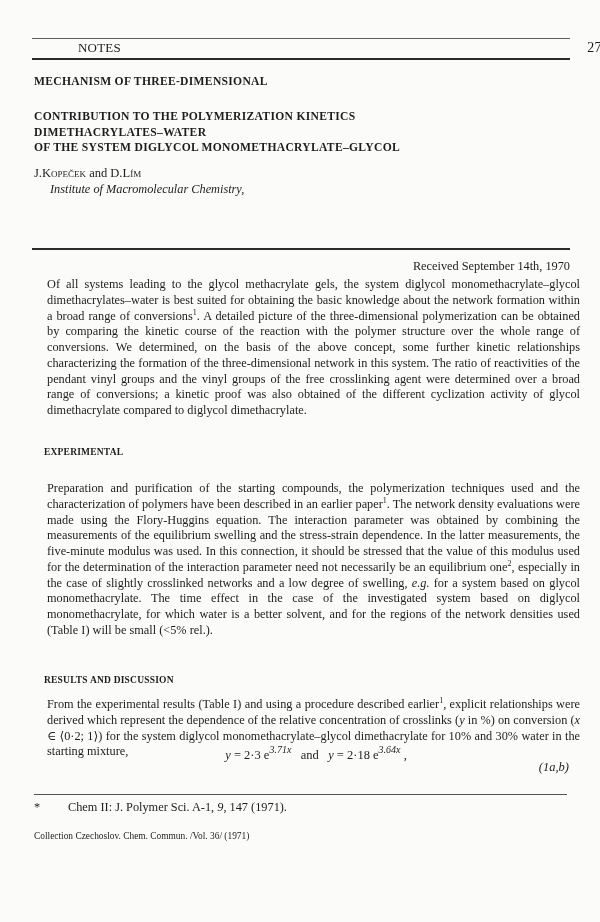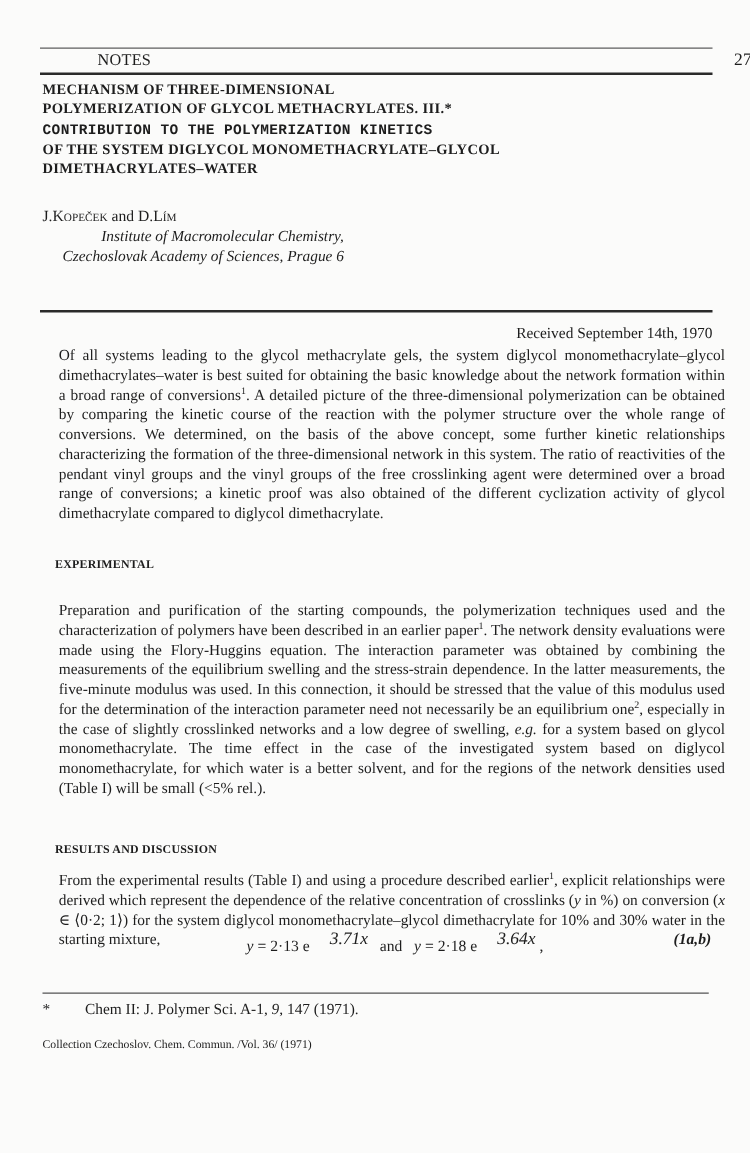--- a/index.html
+++ b/index.html
@@ -11,97 +11,95 @@
       position: relative;
     }
     .rule { position: absolute; left: 32px; width: 538px; background: #2a2a2a; }
     .running-head {
       position: absolute; top: 40px; left: 32px; width: 538px;
       display: flex; justify-content: space-between; align-items: baseline;
       font-size: 13px; letter-spacing: 0.2px; margin-left: 46px;
     }
     .running-head .num { font-weight: normal; font-size: 14px; }
     .title-block {
-      position: absolute; left: 34px; top: 64px; width: 520px;
+      position: absolute; left: 34px; top: 74px; width: 520px;
       font-weight: bold; font-size: 11.6px; line-height: 15.3px; letter-spacing: 0.3px;
       text-transform: uppercase;
     }
     .title-block p { margin: 0; }
-    .title-block .t2 { margin-top: 2px; font-family: Liberation Mono, monospace; }
+    .title-block .t2 { margin-top: 20px; }
     .authors { position: absolute; left: 34px; top: 166px; font-size: 12.5px; }
     .authors .sc { font-variant: small-caps; }
     .affil {
       position: absolute; left: 50px; top: 181px; font-style: italic;
       font-size: 12.3px; line-height: 16px; text-align: right;
     }
     .received { position: absolute; right: 30px; top: 215px; font-size: 12.3px; margin-top: 44px; }
     .body-text {
       position: absolute; left: 34px; width: 533px; font-size: 12.3px;
       line-height: 15.75px; text-align: justify; margin: 13px;
     }
     .section-head {
       position: absolute; left: 44px; font-weight: bold; font-size: 9.5px;
       letter-spacing: 0.2px; text-transform: uppercase;
     }
     sup { font-size: 8px; vertical-align: 5px; line-height: 0; }
     .equation {
       position: absolute; left: 0; top: 744px; width: 600px; height: 18px; font-size: 12.5px;
     }
     .eq-main { position: absolute; left: 316px; transform: translateX(-50%); top: 0; white-space: nowrap; }
-    .eq-main .sup { font-size: 14px; vertical-align: 6px; font-style: italic; margin-left: 16px; }
+    .eq-main .sup { font-size: 10px; vertical-align: 6px; font-style: italic; }
     .eq-main i { font-style: italic; }
-    .eq-num { position: absolute; right: 31px; top: 0; font-style: italic; font-weight: bold; }
+    .eq-num { position: absolute; right: 31px; top: 16px; font-style: italic; }
     .footnote { position: absolute; left: 34px; top: 800px; font-size: 12.3px; }
     .footnote .star { display: inline-block; width: 34px; }
     .journal-footer { position: absolute; left: 34px; top: 831px; font-size: 9.4px; }
   </style>
 </head>
 <body>
 
 <div class="rule" style="top:38px;height:1px;opacity:.75;"></div>
 <div class="rule" style="top:58px;height:1.5px;"></div>
 <div class="rule" style="top:248px;height:1.5px;"></div>
 <div class="rule" style="top:794px;height:1px;left:34px;width:533px;opacity:.8;"></div>
 
 <div class="running-head">
   <span>NOTES</span>
   <span class="num">2703</span>
 </div>
 
 <div class="title-block">
   <p>Mechanism of Three-Dimensional</p>
-  <p>Polymerization of Glycol Methacrylates. III.*</p>
   <p class="t2">Contribution to the Polymerization Kinetics</p>
+  <p>Dimethacrylates–Water</p>
   <p>of the System Diglycol Monomethacrylate–Glycol</p>
-  <p>Dimethacrylates–Water</p>
 </div>
 
 <div class="authors">
   <span>J.</span><span class="sc">Kopeček</span><span> and </span><span>D.</span><span class="sc">Lím</span>
 </div>
 
 <div class="affil">
   <div>Institute of Macromolecular Chemistry,</div>
-  <div>Czechoslovak Academy of Sciences, Prague 6</div>
 </div>
 
 <div class="received">Received September 14th, 1970</div>
 
 <p class="body-text" style="top:264px;"><span>Of all systems leading to the glycol methacrylate gels, the system diglycol monomethacrylate–glycol dimethacrylates–water is best suited for obtaining the basic knowledge about the network formation within a broad range of conversions</span><sup>1</sup><span>. A detailed picture of the three-dimensional polymerization can be obtained by comparing the kinetic course of the reaction with the polymer structure over the whole range of conversions. We determined, on the basis of the above concept, some further kinetic relationships characterizing the formation of the three-dimensional network in this system. The ratio of reactivities of the pendant vinyl groups and the vinyl groups of the free crosslinking agent were determined over a broad range of conversions; a kinetic proof was also obtained of the different cyclization activity of glycol dimethacrylate compared to diglycol dimethacrylate.</span></p>
 
 <div class="section-head" style="top:447px;">Experimental</div>
 
 <p class="body-text" style="top:468px;"><span>Preparation and purification of the starting compounds, the polymerization techniques used and the characterization of polymers have been described in an earlier paper</span><sup>1</sup><span>. The network density evaluations were made using the Flory-Huggins equation. The interaction parameter was obtained by combining the measurements of the equilibrium swelling and the stress-strain dependence. In the latter measurements, the five-minute modulus was used. In this connection, it should be stressed that the value of this modulus used for the determination of the interaction parameter need not necessarily be an equilibrium one</span><sup>2</sup><span>, especially in the case of slightly crosslinked networks and a low degree of swelling, </span><i>e.g.</i><span> for a system based on glycol monomethacrylate. The time effect in the case of the investigated system based on diglycol monomethacrylate, for which water is a better solvent, and for the regions of the network densities used (Table I) will be small (&lt;5% rel.).</span></p>
 
 <div class="section-head" style="top:675px;">Results and Discussion</div>
 
 <p class="body-text" style="top:684px;"><span>From the experimental results (Table I) and using a procedure described earlier</span><sup>1</sup><span>, explicit relationships were derived which represent the dependence of the relative concentration of crosslinks (</span><i>y</i><span> in %) on conversion (</span><i>x</i><span> ∈ ⟨0·2; 1⟩) for the system diglycol monomethacrylate–glycol dimethacrylate for 10% and 30% water in the starting mixture,</span></p>
 
 <div class="equation">
-  <span class="eq-main"><i>y</i><span> = 2·13 e</span><span class="sup">3.71x</span>&nbsp;&nbsp;&nbsp;<span>and</span>&nbsp;&nbsp;&nbsp;<i>y</i><span> = 2·18 e</span><span class="sup">3.64x</span><span> ,</span></span>
+  <span class="eq-main"><i>y</i><span> = 2·3 e</span><span class="sup">3.71x</span>&nbsp;&nbsp;&nbsp;<span>and</span>&nbsp;&nbsp;&nbsp;<i>y</i><span> = 2·18 e</span><span class="sup">3.64x</span><span> ,</span></span>
   <span class="eq-num">(1a,b)</span>
 </div>
 
 <div class="footnote">
   <span class="star">*</span><span>Chem II: J. Polymer Sci. A-1, </span><i>9</i><span>, 147 (1971).</span>
 </div>
 
 <div class="journal-footer">Collection Czechoslov. Chem. Commun. /Vol. 36/ (1971)</div>
 
 </body></html>

